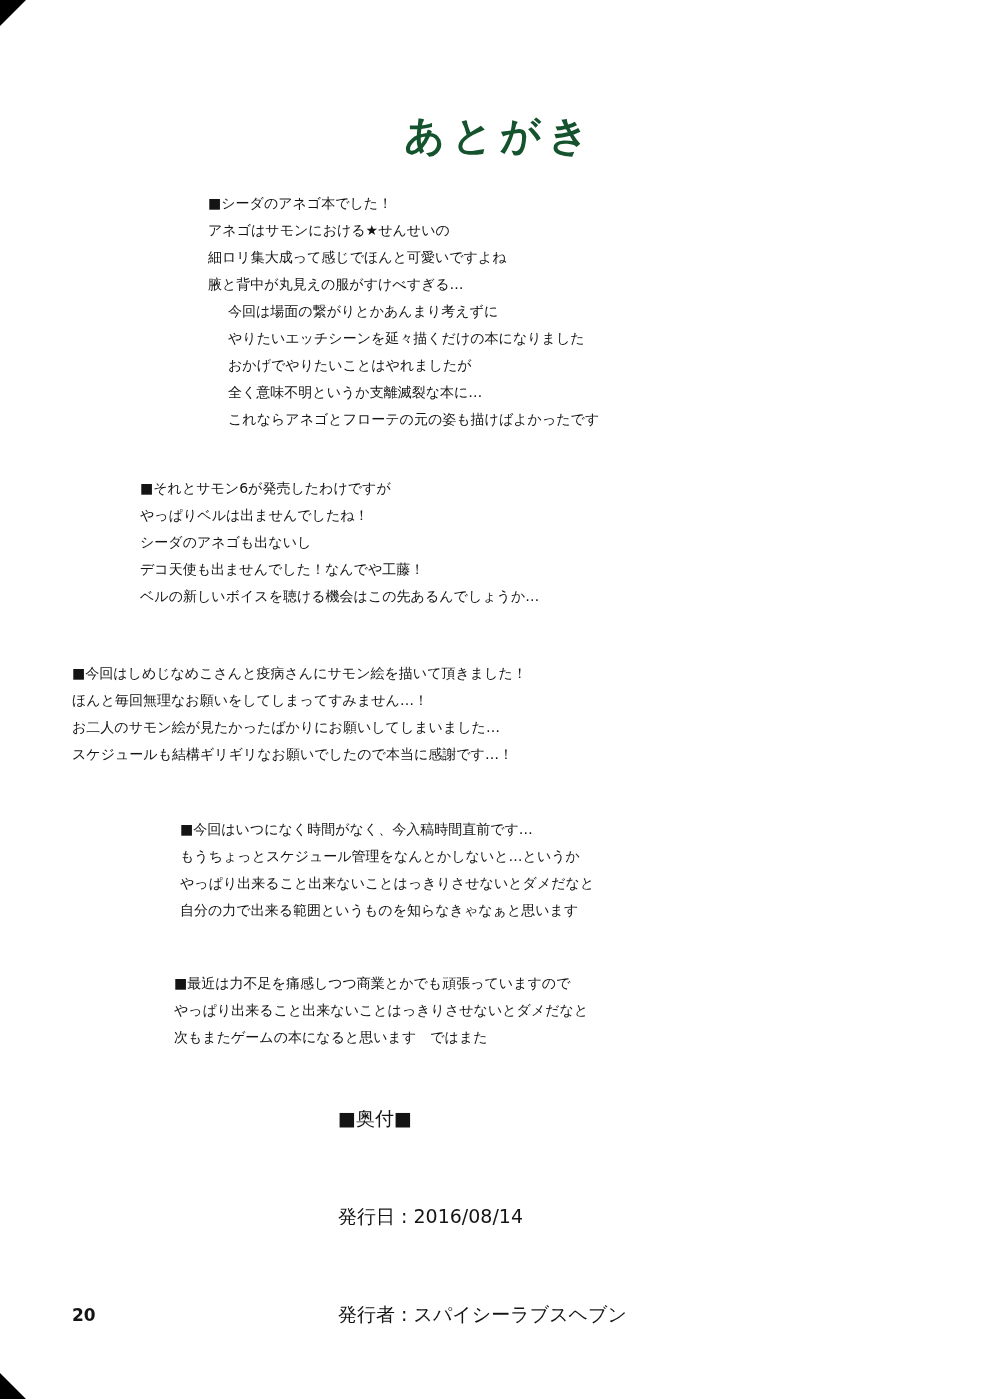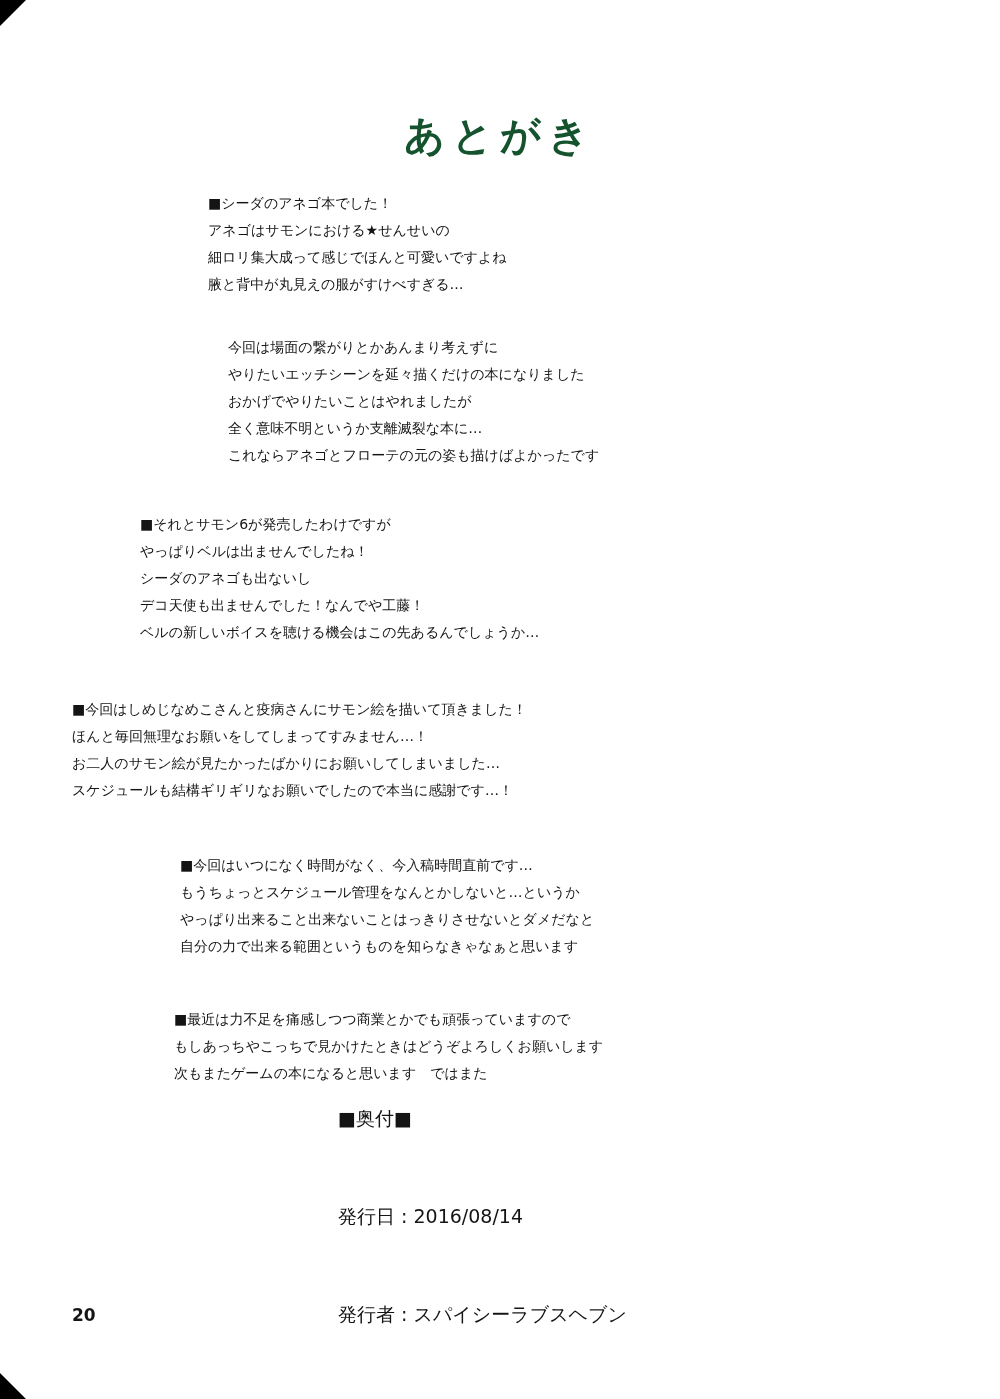--- a/index.html
+++ b/index.html
@@ -58,21 +58,21 @@
     width: 1000px;
   }
   .block {
     font-size: 14px;
     line-height: 27px;
     color: #141414;
     white-space: pre;
     font-family: "DejaVu Sans", sans-serif;
   }
   .b1 { margin-top: 0px;  padding-left: 208px; }
-  .b2 { margin-top: 36px; padding-left: 228px; }
+  .b2 { padding-left: 228px; }
   .b3 { margin-top: 42px; padding-left: 140px; }
   .b4 { margin-top: 50px; padding-left: 72px; }
   .b5 { margin-top: 48px; padding-left: 180px; }
   .b6 { margin-top: 46px; padding-left: 174px; }
 
   .colophon {
     position: absolute;
     top: 1048px;
     left: 338px;
     font-size: 19px;
@@ -122,21 +122,21 @@
 ベルの新しいボイスを聴ける機会はこの先あるんでしょうか…</div>
     <div class="block b4">■今回はしめじなめこさんと疫病さんにサモン絵を描いて頂きました！
 ほんと毎回無理なお願いをしてしまってすみません…！
 お二人のサモン絵が見たかったばかりにお願いしてしまいました…
 スケジュールも結構ギリギリなお願いでしたので本当に感謝です…！</div>
     <div class="block b5">■今回はいつになく時間がなく、今入稿時間直前です…
 もうちょっとスケジュール管理をなんとかしないと…というか
 やっぱり出来ること出来ないことはっきりさせないとダメだなと
 自分の力で出来る範囲というものを知らなきゃなぁと思います</div>
     <div class="block b6">■最近は力不足を痛感しつつ商業とかでも頑張っていますので
-もしあっちやこっちで見かけたときはどうぞよろしくお願いします
+やっぱり出来ること出来ないことはっきりさせないとダメだなと
 次もまたゲームの本になると思います　ではまた</div>
   </div>
 
   <div class="colophon">
     <div>■奥付■</div>
     <div class="ascii">発行日 : 2016/08/14</div>
     <div class="ascii">発行者 : スパイシーラブスヘブン</div>
     
     
     

